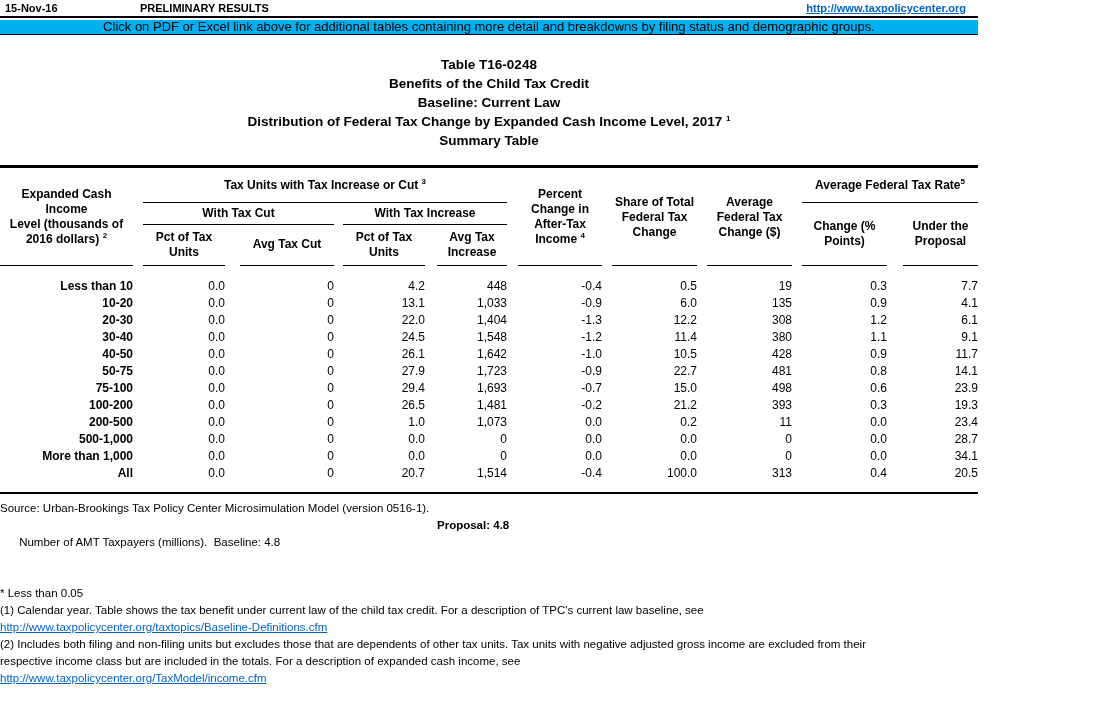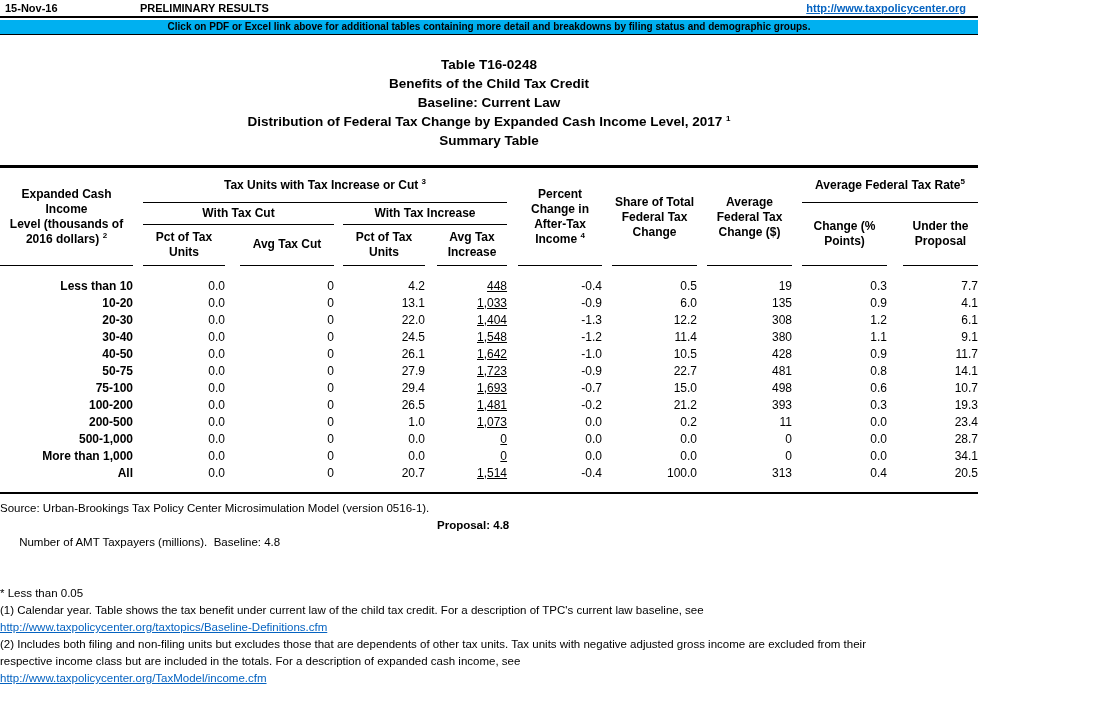--- a/index.html
+++ b/index.html
@@ -19,21 +19,21 @@
   }
   .topbar .date { position: absolute; left: 5px; top: 2px; }
   .topbar .status { position: absolute; left: 140px; top: 2px; }
   .topbar .site-link { position: absolute; right: 12px; top: 2px; }
   a.lnk { color: #0563C1; text-decoration: underline; cursor: pointer; font-weight: inherit; }
 
   
   .banner {
     width: 978px; height: 15px; margin-top: 2px;
     background: #00B0F0; border-bottom: 1px solid #000;
-    text-align: center; font-size: 10px; font-weight: bold;
+    text-align: center; font-size: 13px; font-weight: normal;
     line-height: 14px; color: #000;
   }
 
   
   .title-block { width: 978px; margin-top: 20px; text-align: center; }
   .title-block div { font-size: 13.5px; font-weight: bold; line-height: 19px; }
   sup.s { font-size: 8px; vertical-align: super; line-height: 0; }
 
   
   .double-rule {
@@ -47,21 +47,21 @@
   .bb { border-bottom: 1.5px solid #000; }
   tr.h1 td { height: 32px; }
   tr.h2 td { height: 22px; }
   tr.h3 td { height: 41px; }
   td.vbot { vertical-align: bottom; padding-bottom: 3px; }
   tr.spacer td { height: 13px; }
   tr.datarow td { height: 17px; line-height: 17px; }
   td.lbl { font-weight: bold; text-align: right; padding-right: 20px; white-space: nowrap; }
   td.n { text-align: right; white-space: nowrap; }
   td.pc2 { padding-right: 21px; } td.pc3 { padding-right: 30px; }
-  td.pc4 { padding-right: 24px; } td.pc5 { padding-right: 11px; text-decoration: underline; }
+  td.pc4 { padding-right: 24px; } td.pc5 { padding-right: 11px; }
   td.pc6 { padding-right: 25px; } td.pc7 { padding-right: 13px; }
   td.pc8 { padding-right: 14px; } td.pc9 { padding-right: 19px; }
   td.pc10 { padding-right: 13px; }
   .bottom-rule { width: 978px; border-top: 2px solid #000; margin-top: 10px; }
 
   
   .footnotes { margin-top: 6px; }
   .fline { font-size: 11.5px; line-height: 17px; white-space: pre; position: relative; }
   .fline .abs-prop { position: absolute; left: 437px; top: 0; font-weight: bold; }
 </style>
@@ -237,21 +237,21 @@
     <tr class="datarow">
       <td class="lbl">75-100</td>
       <td colspan="2" class="n pc2">0.0</td>
       <td colspan="2" class="n pc3">0</td>
       <td colspan="2" class="n pc4">29.4</td>
       <td colspan="2" class="n pc5">1,693</td>
       <td colspan="2" class="n pc6">-0.7</td>
       <td colspan="2" class="n pc7">15.0</td>
       <td colspan="2" class="n pc8">498</td>
       <td colspan="2" class="n pc9">0.6</td>
-      <td colspan="2" class="n pc10">10.7</td>
+      <td colspan="2" class="n pc10">23.9</td>
     </tr>
     <tr class="datarow">
       <td class="lbl">100-200</td>
       <td colspan="2" class="n pc2">0.0</td>
       <td colspan="2" class="n pc3">0</td>
       <td colspan="2" class="n pc4">26.5</td>
       <td colspan="2" class="n pc5">1,481</td>
       <td colspan="2" class="n pc6">-0.2</td>
       <td colspan="2" class="n pc7">21.2</td>
       <td colspan="2" class="n pc8">393</td>

